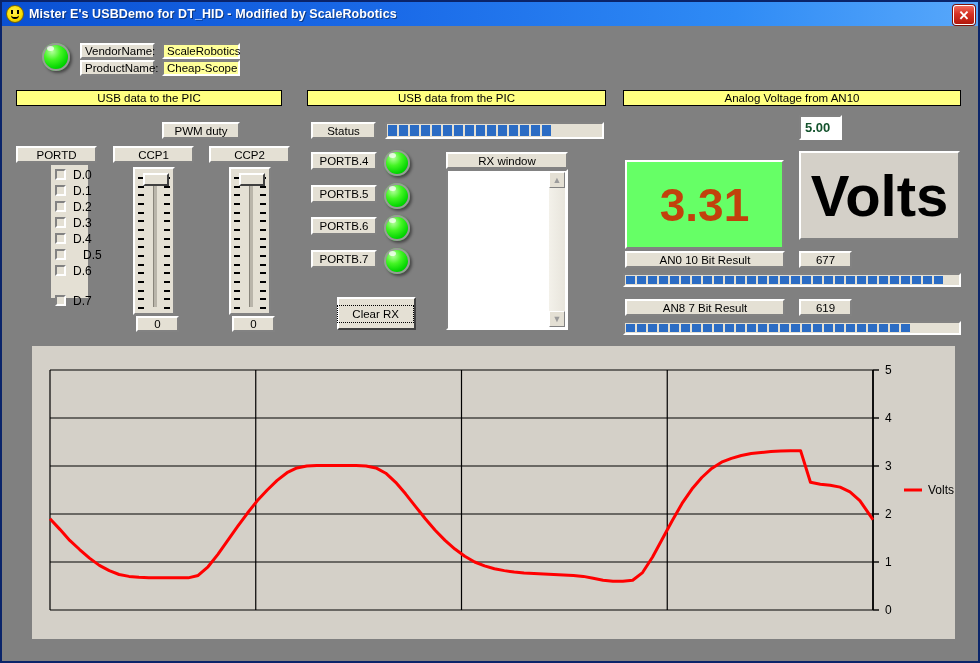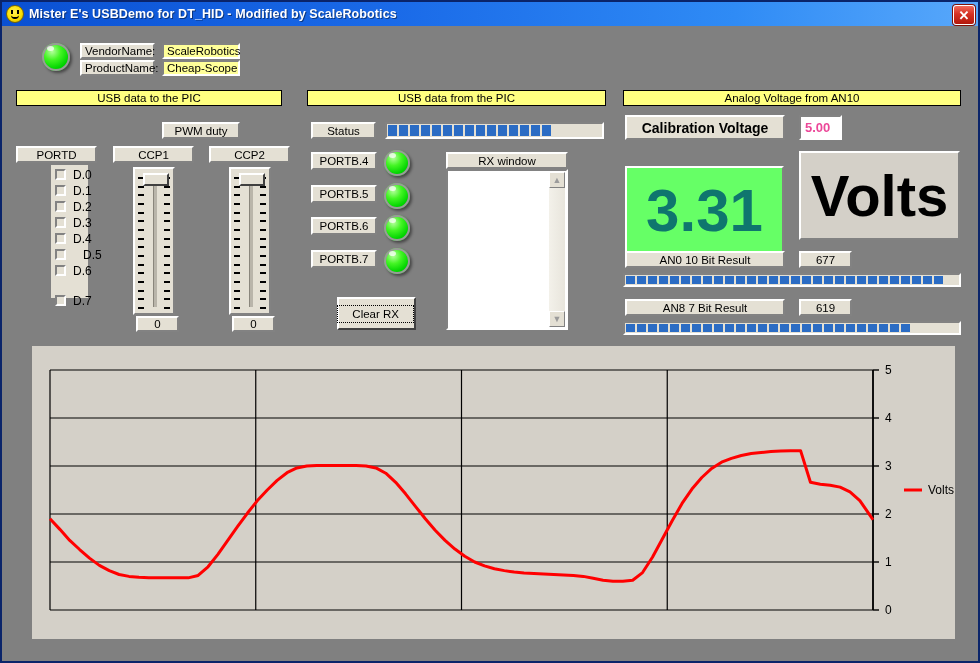--- a/index.html
+++ b/index.html
@@ -49,21 +49,21 @@
     display:flex;align-items:center;justify-content:center;
     border:1px solid #000;box-sizing:border-box;white-space:nowrap;
   }
   .field{
     position:absolute;background:#ffff99;color:#000;font-size:11.5px;
     display:flex;align-items:center;padding-left:3px;
     border:2px solid;border-color:#828282 #fff #fff #828282;
     box-sizing:border-box;white-space:nowrap;
   }
   .whitefield{
-    position:absolute;background:#fff;color:#ec4899;font-size:13px;font-weight:bold;
+    position:absolute;background:#fff;color:#14532d;font-size:13px;font-weight:bold;
     display:flex;align-items:center;padding-left:4px;
     border:2px solid;border-color:#828282 #fff #fff #828282;
     box-sizing:border-box;white-space:nowrap;
   }
   
   .led{
     position:absolute;width:26px;height:26px;border-radius:50%;
     background:radial-gradient(circle at 36% 30%,#b6ff9e 0%,#44f524 32%,#00d400 65%,#00a800 100%);
     box-shadow:inset 0 0 0 2px #9a9a9a, 2px 2px 3px rgba(0,0,0,.45);
     box-sizing:border-box;
@@ -131,23 +131,23 @@
     background:linear-gradient(to right,#f3f1ea,#e8e5dc);
   }
   .sb-arrow{
     position:absolute;left:0;width:16px;height:16px;background:#e4e0d4;
     box-sizing:border-box;border:1px solid;border-color:#fff #828282 #828282 #fff;
     display:flex;align-items:center;justify-content:center;font-size:9px;color:#9b9b9b;
     cursor:pointer;
   }
   
   #volt-val{
-    position:absolute;left:623px;top:164px;width:159px;height:89px;background:#66ff66;
+    position:absolute;left:623px;top:158px;width:159px;height:89px;background:#66ff66;
     display:flex;align-items:center;justify-content:center;
-    font-size:60px;font-weight:bold;color:#0f766e;box-sizing:border-box;
+    font-size:46px;font-weight:bold;color:#c2410c;box-sizing:border-box;
     border:2px solid;border-color:#fff #828282 #828282 #fff;
   }
   #volt-unit{
     position:absolute;left:797px;top:149px;width:161px;height:89px;background:#d4d0c8;
     display:flex;align-items:center;justify-content:center;
     font-size:58px;font-weight:bold;color:#000;box-sizing:border-box;
     border:2px solid;border-color:#fff #828282 #828282 #fff;
   }
   
   #chart-panel{
@@ -351,21 +351,20 @@
     <div id="rx-body">
       <div id="rx-scroll">
         <div class="sb-arrow" style="top:0;">▲</div>
         <div class="sb-arrow" style="bottom:0;">▼</div>
       </div>
     </div>
   </div>
 
   <div class="banner" style="left:621px;top:88px;width:338px;height:16px;">Analog Voltage from AN10</div>
 
-  <div class="lbl" style="left:623px;top:113px;width:160px;height:25px;font-size:14px;font-weight:bold;">Calibration Voltage</div>
   <div class="whitefield" style="left:797px;top:113px;width:43px;height:25px;">5.00</div>
 
   <div id="volt-val">3.31</div>
   <div id="volt-unit">Volts</div>
 
   <div class="lbl" style="left:623px;top:249px;width:160px;height:17px;">AN0 10 Bit Result</div>
   <div class="lbl" style="left:797px;top:249px;width:53px;height:17px;">677</div>
   <div class="pbar" style="left:621px;top:271px;width:338px;height:14px;">
     <div class="segs" id="an0-segs">
         <i class="seg" style="background: rgb(43, 108, 196);"></i>

